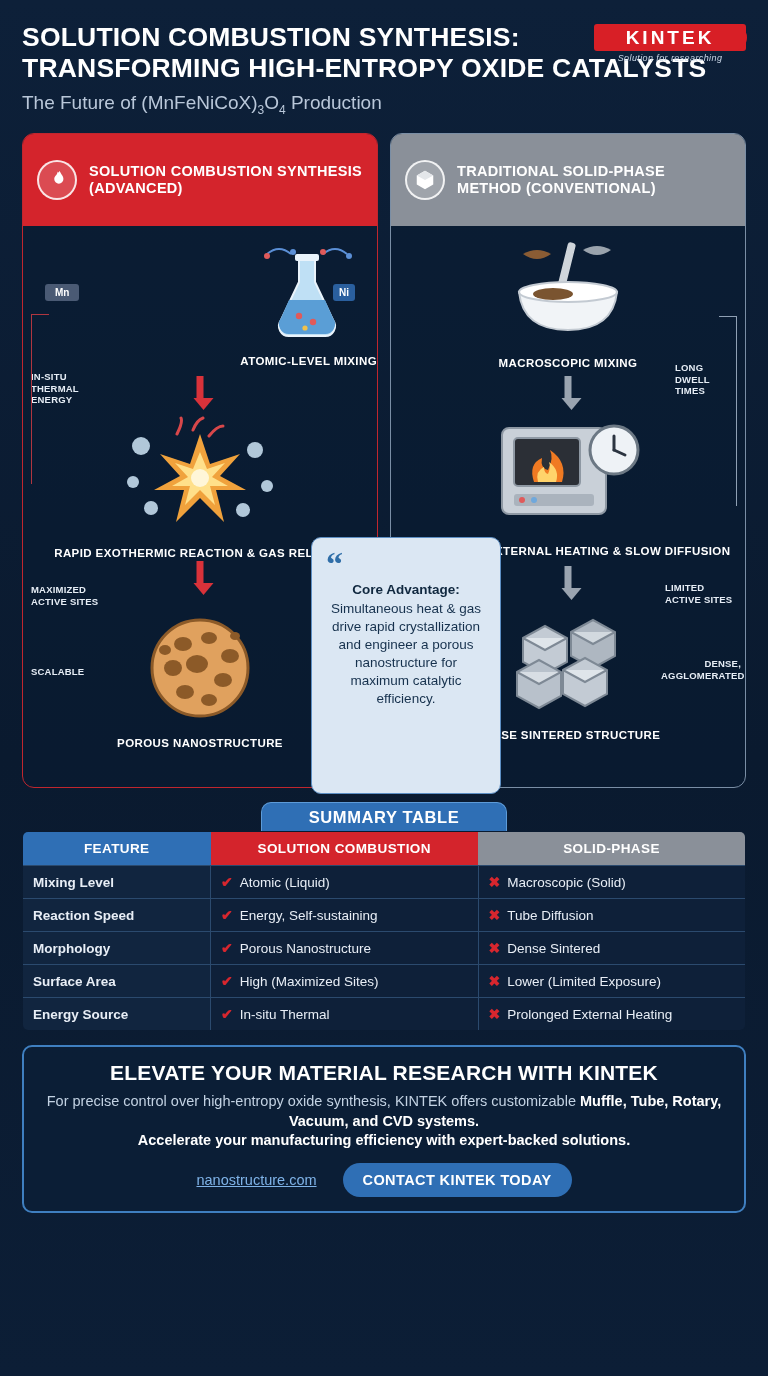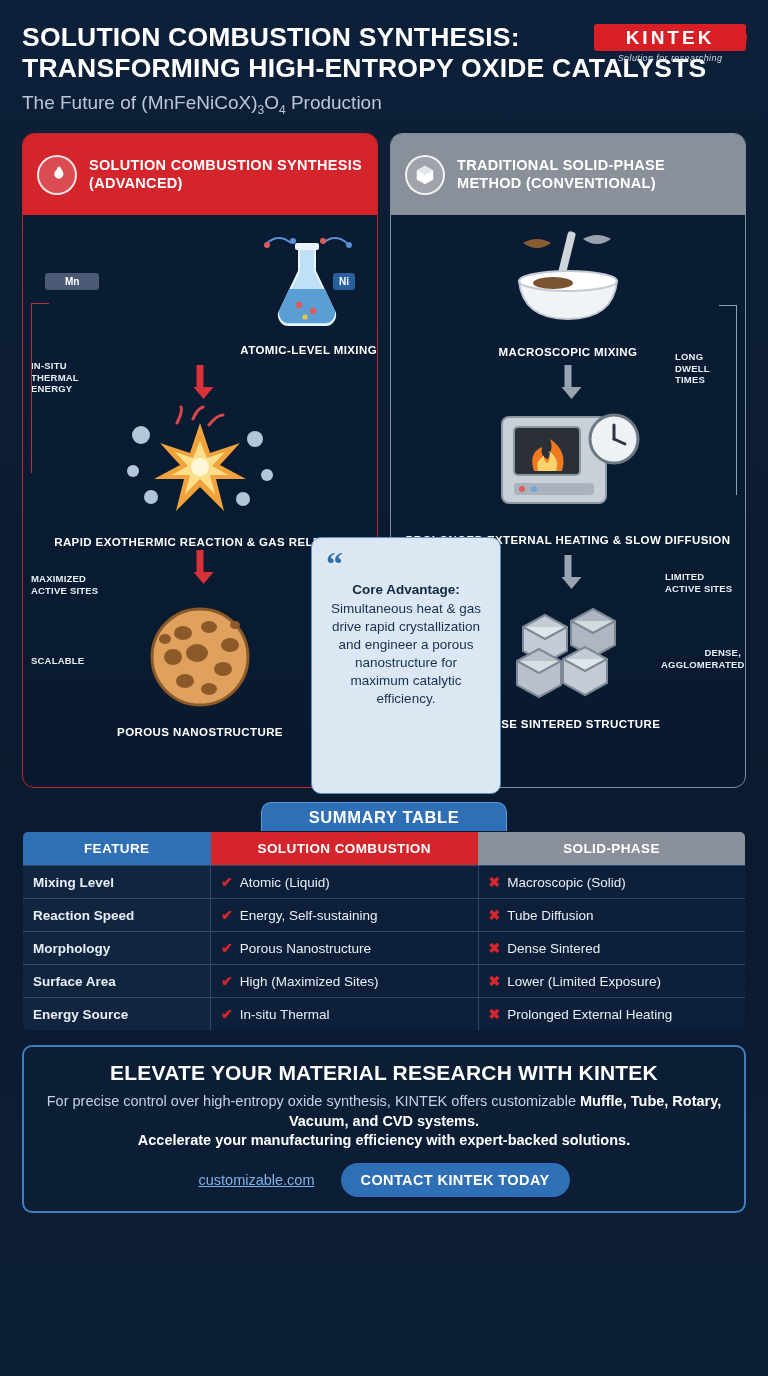--- a/index.html
+++ b/index.html
@@ -76,21 +76,21 @@
     flex: 1;
     border-radius: 12px;
     border: 1.5px solid #7a8ea5;
     background: rgba(10,28,50,.55);
     overflow: hidden;
   }
   .panel.left { border-color: #c0262e; }
   .panel-head {
     display: flex; align-items: center; gap: 12px;
     padding: 12px 12px 12px 14px;
-    height: 81px;
+    height: 92px;
   }
   .panel.left .panel-head { background: #d4242c; }
   .panel.right .panel-head { background: #8a9099; }
   .panel-head .badge {
     width: 40px; height: 40px; border-radius: 50%;
     background: rgba(255,255,255,.18);
     display: flex; align-items: center; justify-content: center;
     border: 2px solid rgba(255,255,255,.85);
     flex: none;
   }
@@ -249,21 +249,21 @@
               <circle cx="112" cy="22" r="3" fill="#5b8fd6"></circle>
             <path d="M62 26 h16 v22 l18 38 a10 10 0 0 1 -9 16 h-34 a10 10 0 0 1 -9 -16 l18 -38z" fill="#bfe0f5" stroke="#e9f3fb" stroke-width="2"></path>
             <path d="M52 66 l36 0 l8 18 a10 10 0 0 1 -9 16 h-34 a10 10 0 0 1 -9 -16z" fill="#5a9ed6"></path>
             <circle cx="62" cy="82" r="3.2" fill="#e05a5a"></circle>
               <circle cx="76" cy="88" r="3.2" fill="#e05a5a"></circle>
             <circle cx="68" cy="94" r="2.6" fill="#f0c14b"></circle>
             <rect x="58" y="20" width="24" height="7" rx="2" fill="#e9f3fb"></rect>
           </svg>
           <div class="cap">ATOMIC-LEVEL MIXING</div>
         </div>
-        <div style="position:absolute;top:58px;left:22px;background:#4a5a74;color:#fff;font-size:10px;font-weight:bold;padding:3px 20px;border-radius:3px;">Mn</div>
+        <div style="position:absolute;top:58px;left:22px;background:#4a5a74;color:#fff;font-size:10px;font-weight:bold;padding:3px 10px;border-radius:3px;">Mn</div>
         <div style="position:absolute;top:58px;right:22px;background:#2a5f9e;color:#fff;font-size:10px;font-weight:bold;padding:3px 6px;border-radius:3px;">Ni</div>
 
         <div class="arr red" style="top:150px;">
           <div class="shaft"></div>
             <div class="head"></div>
         </div>
 
         <div class="step" style="top:190px;">
           <svg width="170" height="120" viewBox="0 0 170 120">
             <g fill="#cfe6f7" opacity=".85">
@@ -438,17 +438,17 @@
     </table>
   </div>
 
   <div class="cta">
     <h3>ELEVATE YOUR MATERIAL RESEARCH WITH KINTEK</h3>
     <p>
       <span>For precise control over high-entropy oxide synthesis, KINTEK offers customizable </span><b>Muffle, Tube, Rotary, Vacuum, and CVD systems.</b><br>
       <b>Accelerate your manufacturing efficiency with expert-backed solutions.</b>
     </p>
     <div class="cta-row">
-      <a class="cta-link" href="#">customizable.com</a>
+      <a class="cta-link" href="#">nanostructure.com</a>
       <button class="cta-btn">CONTACT KINTEK TODAY</button>
     </div>
   </div>
 </div>
 
 </body></html>

